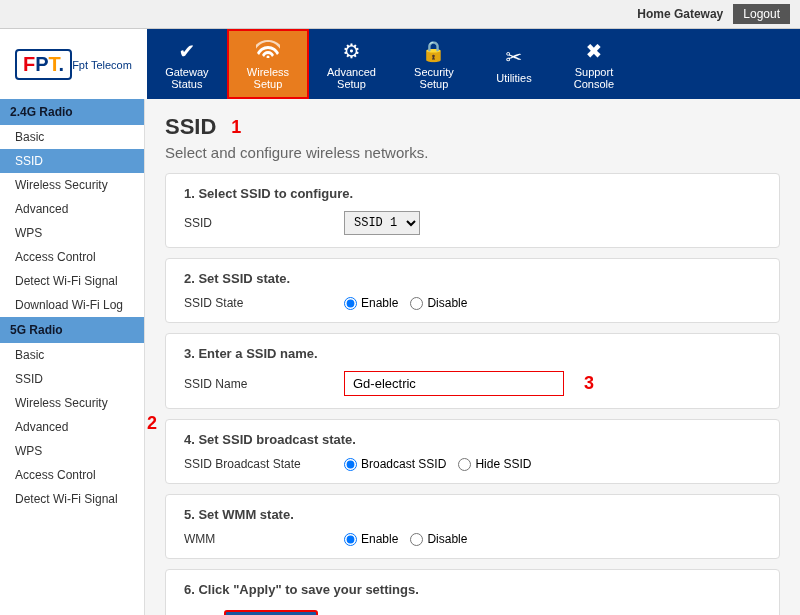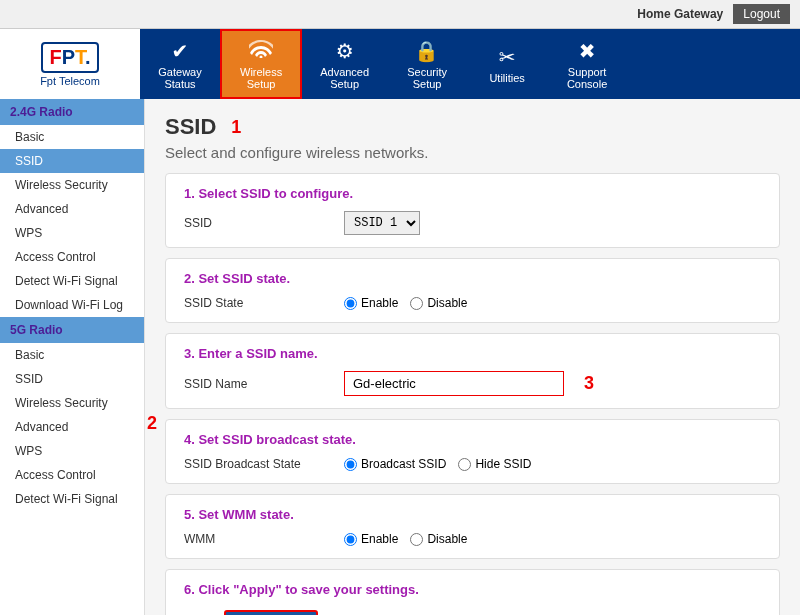--- a/index.html
+++ b/index.html
@@ -30,23 +30,22 @@
     .header {
       background: #003580;
       display: flex;
       align-items: center;
       padding: 0;
     }
     .logo-area {
       background: #fff;
       padding: 8px 15px;
       display: flex;
-      flex-direction: column;
-      align-items: center;
-      justify-content: center;
+      flex-direction: row;
+      align-items: center;
       min-width: 140px;
       height: 70px;
     }
     .logo-fpt {
       font-size: 20px;
       font-weight: bold;
       color: #003580;
       border: 2px solid #003580;
       padding: 2px 6px;
       border-radius: 4px;
@@ -86,21 +85,21 @@
     .sidebar {
       background: #fff;
       width: 145px;
       min-width: 145px;
       border-right: 1px solid #ddd;
       overflow-y: auto;
       padding-bottom: 10px;
     }
     .sidebar-group-header {
       background: #5b9bd5;
-      color: #4c1d95;
+      color: #0f172a;
       font-weight: bold;
       padding: 6px 10px;
       font-size: 12px;
     }
     .sidebar-item {
       padding: 5px 10px 5px 15px;
       cursor: pointer;
       font-size: 12px;
       color: #333;
     }
@@ -129,21 +128,21 @@
 
     .section-card {
       background: #fff;
       border: 1px solid #ddd;
       border-radius: 4px;
       padding: 12px 18px;
       margin-bottom: 10px;
     }
     .section-title {
       font-weight: bold;
-      color: #a21caf;
+      color: #404040;
       font-size: 13px;
       margin-bottom: 10px;
     }
     .field-row {
       display: flex;
       align-items: center;
     }
     .field-label {
       min-width: 160px;
       color: #333;

